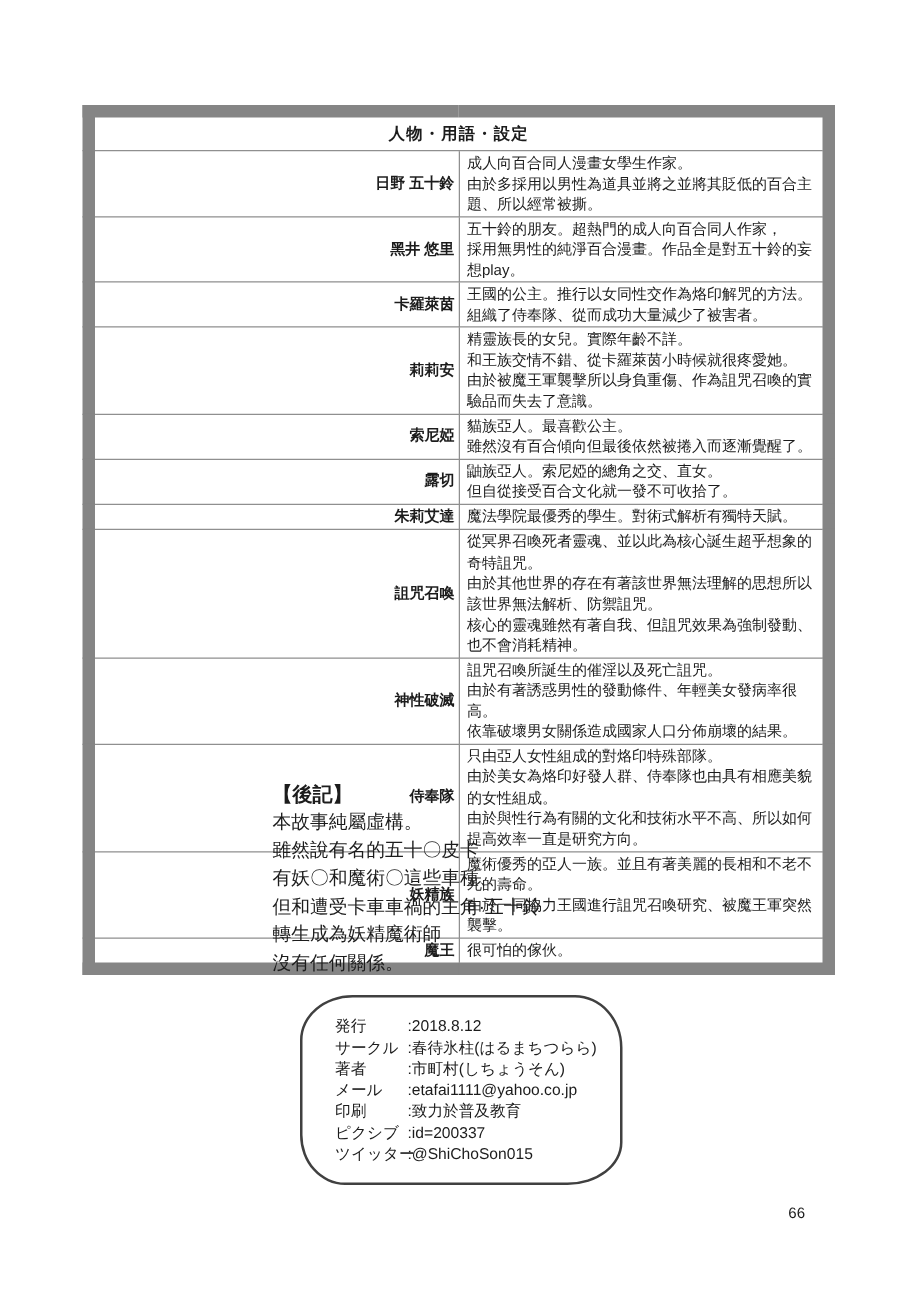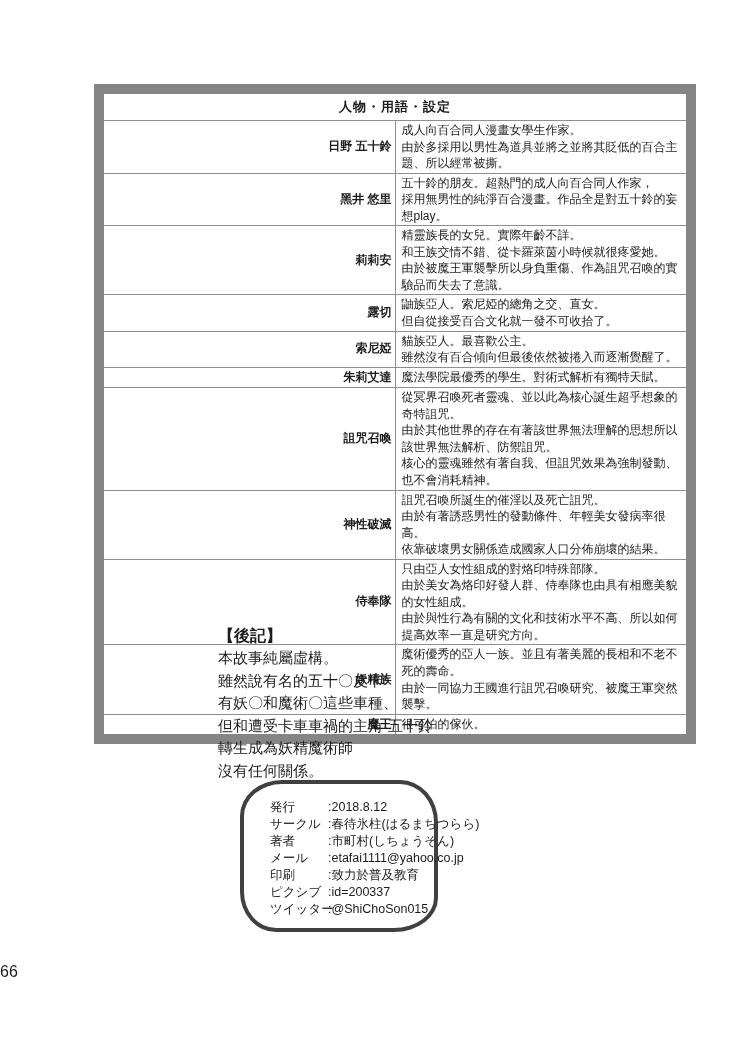--- a/index.html
+++ b/index.html
@@ -20,21 +20,20 @@
   
   table.glossary {
     position: absolute;
     left: 66px;
     top: 84px;
     width: 602px;
     border-collapse: collapse;
     border: 10px solid #858585;
     background: #ffffff;
     table-layout: fixed;
-    margin-left: 28px;
   }
   table.glossary th,
   table.glossary td {
     border: 1px solid #8f8f8f;
   }
   table.glossary th {
     font-size: 13px;
     font-weight: bold;
     text-align: center;
     padding: 4px 2px;
@@ -70,25 +69,25 @@
   .aw-body {
     font-size: 15px;
     line-height: 1.5;
     white-space: pre-line;
   }
 
   
   .colophon {
     position: absolute;
     left: 240px;
-    top: 780px;
-    width: 198px;
+    top: 796px;
+    width: 258px;
     height: 152px;
     box-sizing: border-box;
-    border: 4px solid #404040;
+    border: 2px solid #404040;
     border-radius: 42px 38px 44px 36px / 36px 42px 34px 40px;
     padding: 15px 8px 0 26px;
   }
   .col-row {
     display: flex;
     font-size: 12.5px;
     line-height: 17px;
     white-space: nowrap;
   }
   .col-label {
@@ -98,22 +97,22 @@
   .col-value {
     flex: 1;
   }
 
   
   .page-number {
     position: absolute;
     left: 0;
     top: 963px;
     width: 644px;
-    text-align: left;
-    font-size: 16px;
+    text-align: right;
+    font-size: 12px;
   }
 </style>
 </head>
 <body>
 
 <div class="page">
 
   <table class="glossary">
     <thead>
       <tr>
@@ -123,36 +122,41 @@
     <tbody>
       <tr>
         <td class="name">日野 五十鈴</td>
         <td class="desc">成人向百合同人漫畫女學生作家。
 由於多採用以男性為道具並將之並將其貶低的百合主題、所以經常被撕。</td>
       </tr>
       <tr>
         <td class="name">黑井 悠里</td>
         <td class="desc">五十鈴的朋友。超熱門的成人向百合同人作家，
 採用無男性的純淨百合漫畫。作品全是對五十鈴的妄想play。</td>
+      </tr>
+      <tr>
+        <td class="name">卡羅萊茵</td>
+        <td class="desc">王國的公主。推行以女同性交作為烙印解咒的方法。
+組織了侍奉隊、從而成功大量減少了被害者。</td>
       </tr>
       <tr>
         <td class="name">莉莉安</td>
         <td class="desc">精靈族長的女兒。實際年齡不詳。
 和王族交情不錯、從卡羅萊茵小時候就很疼愛她。
 由於被魔王軍襲擊所以身負重傷、作為詛咒召喚的實驗品而失去了意識。</td>
       </tr>
       <tr>
+        <td class="name">索尼婭</td>
+        <td class="desc">貓族亞人。最喜歡公主。
+雖然沒有百合傾向但最後依然被捲入而逐漸覺醒了。</td>
+      </tr>
+      <tr>
         <td class="name">露切</td>
         <td class="desc">鼬族亞人。索尼婭的總角之交、直女。
 但自從接受百合文化就一發不可收拾了。</td>
-      </tr>
-      <tr>
-        <td class="name">索尼婭</td>
-        <td class="desc">貓族亞人。最喜歡公主。
-雖然沒有百合傾向但最後依然被捲入而逐漸覺醒了。</td>
       </tr>
       <tr>
         <td class="name">朱莉艾達</td>
         <td class="desc">魔法學院最優秀的學生。對術式解析有獨特天賦。</td>
       </tr>
       <tr>
         <td class="name">詛咒召喚</td>
         <td class="desc">從冥界召喚死者靈魂、並以此為核心誕生超乎想象的奇特詛咒。
 由於其他世界的存在有著該世界無法理解的思想所以該世界無法解析、防禦詛咒。
 核心的靈魂雖然有著自我、但詛咒效果為強制發動、也不會消耗精神。</td>

